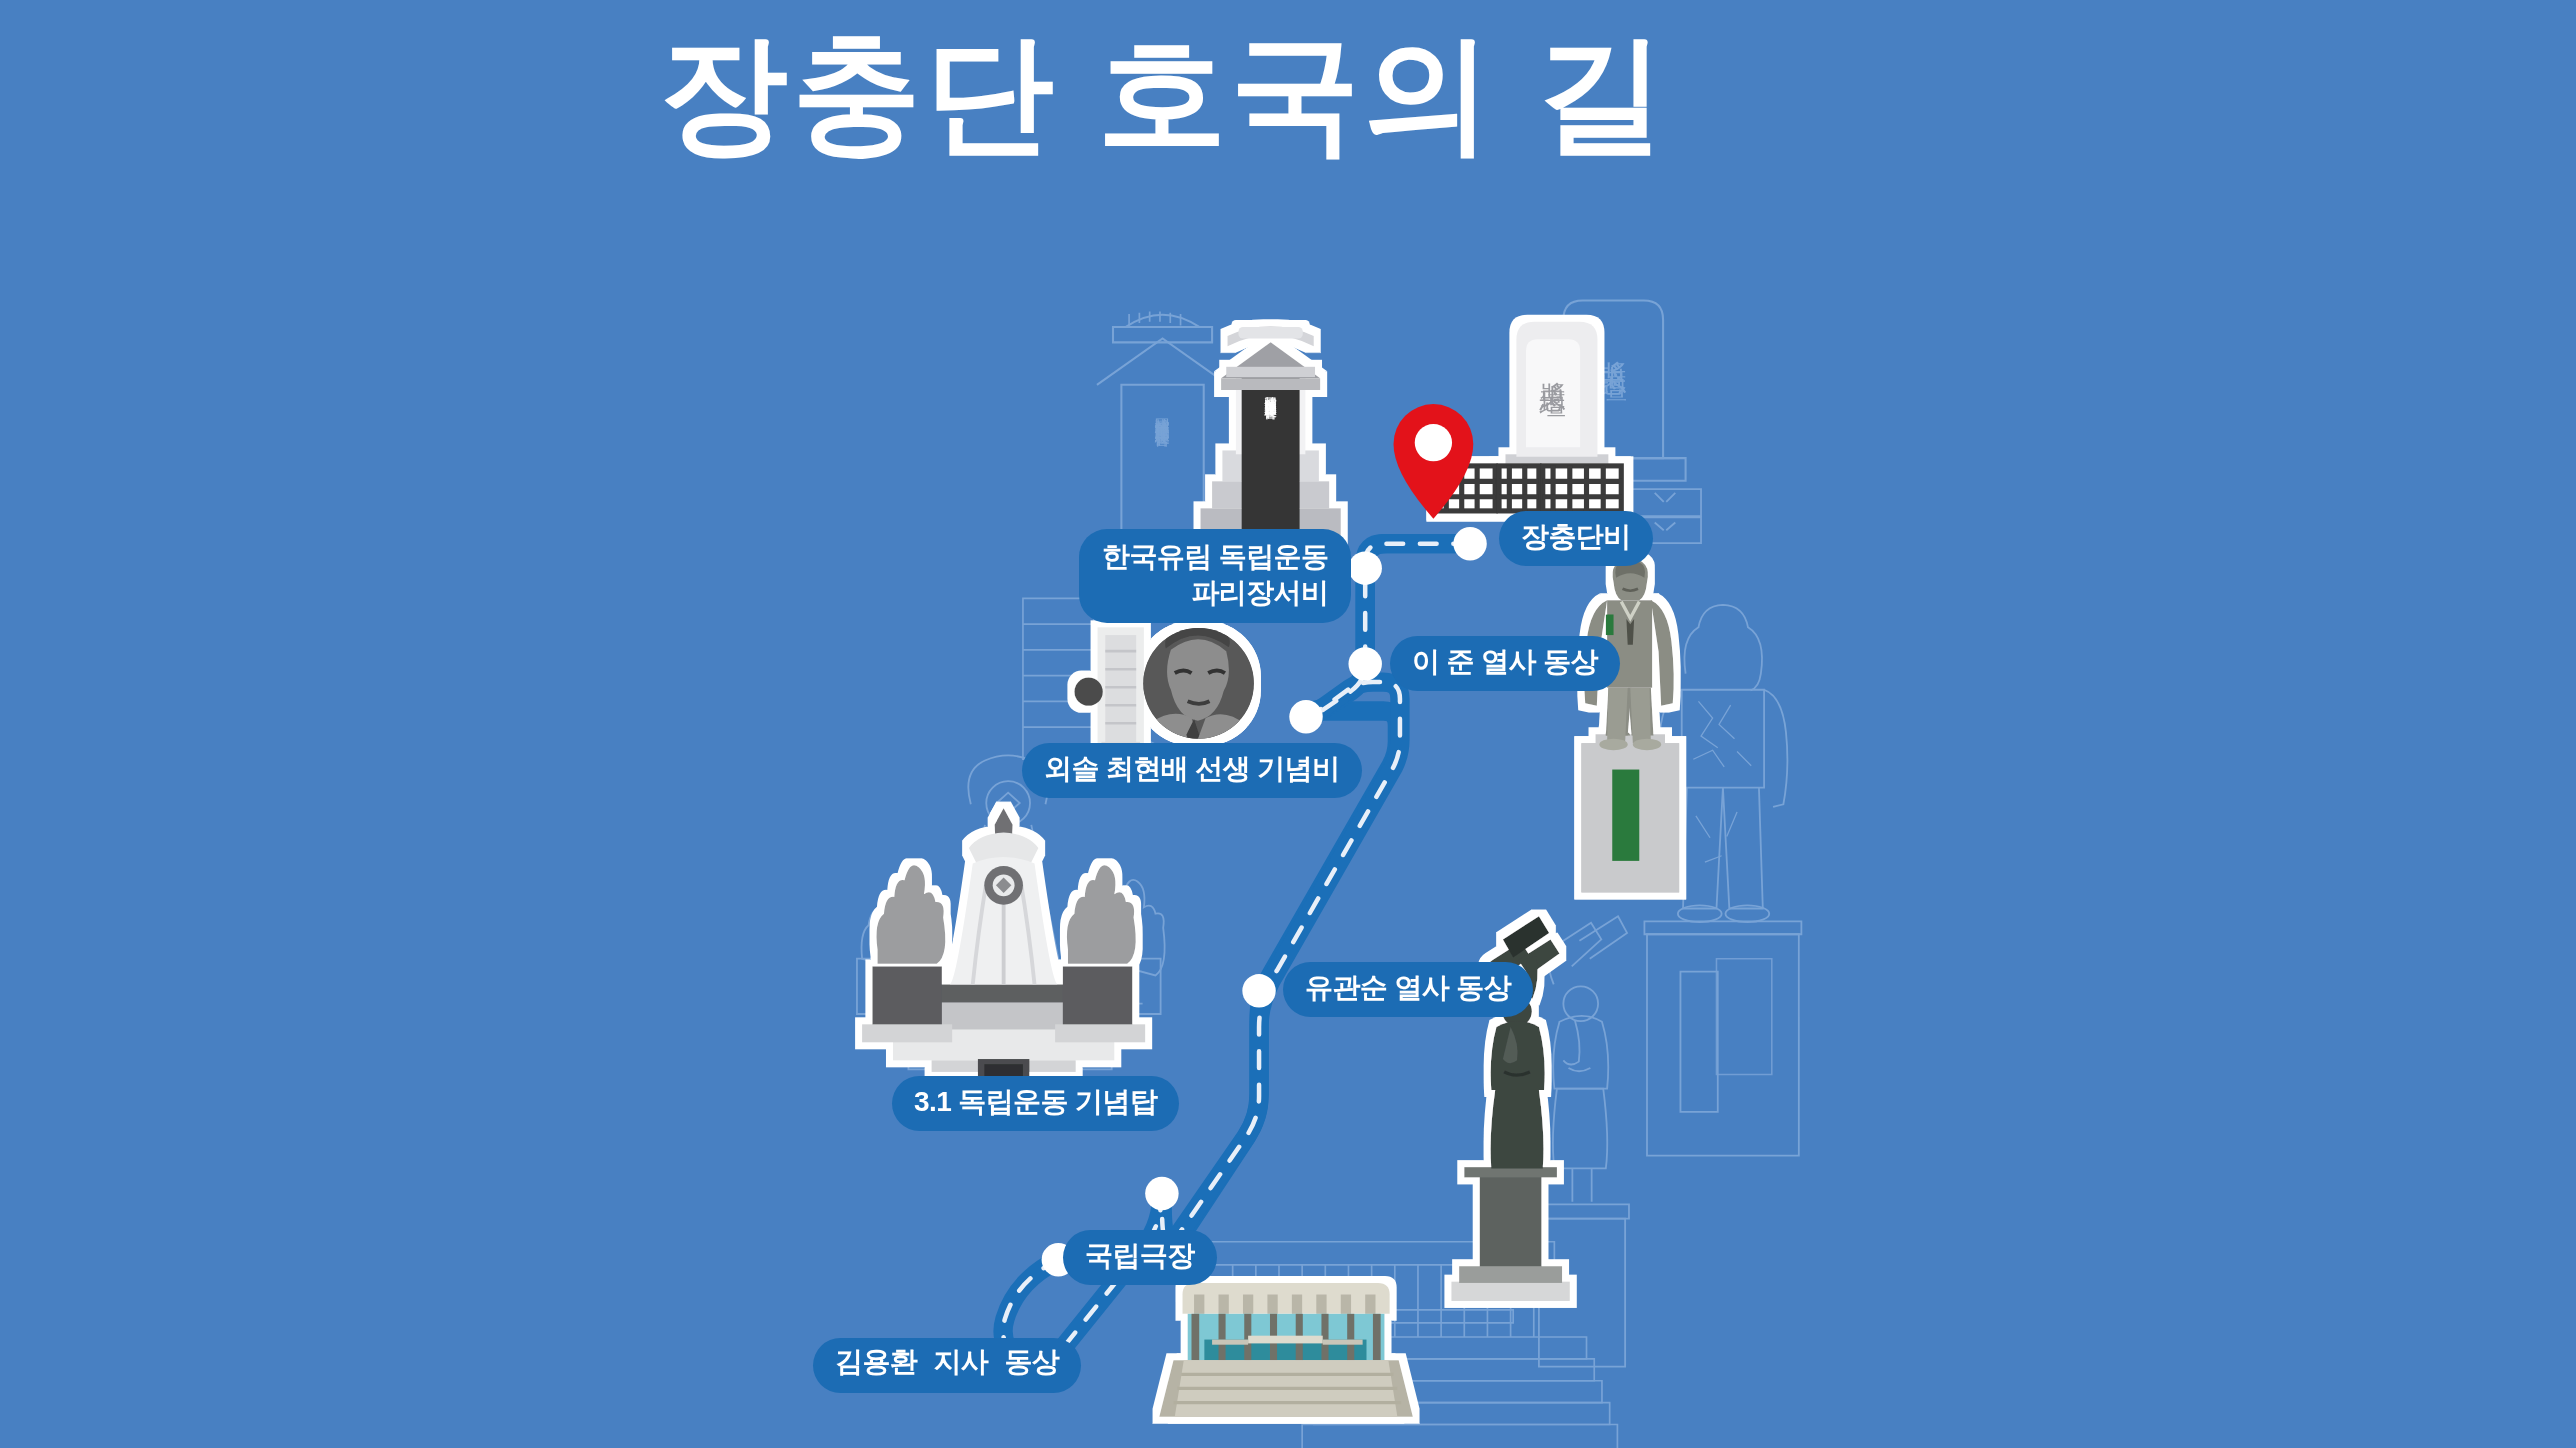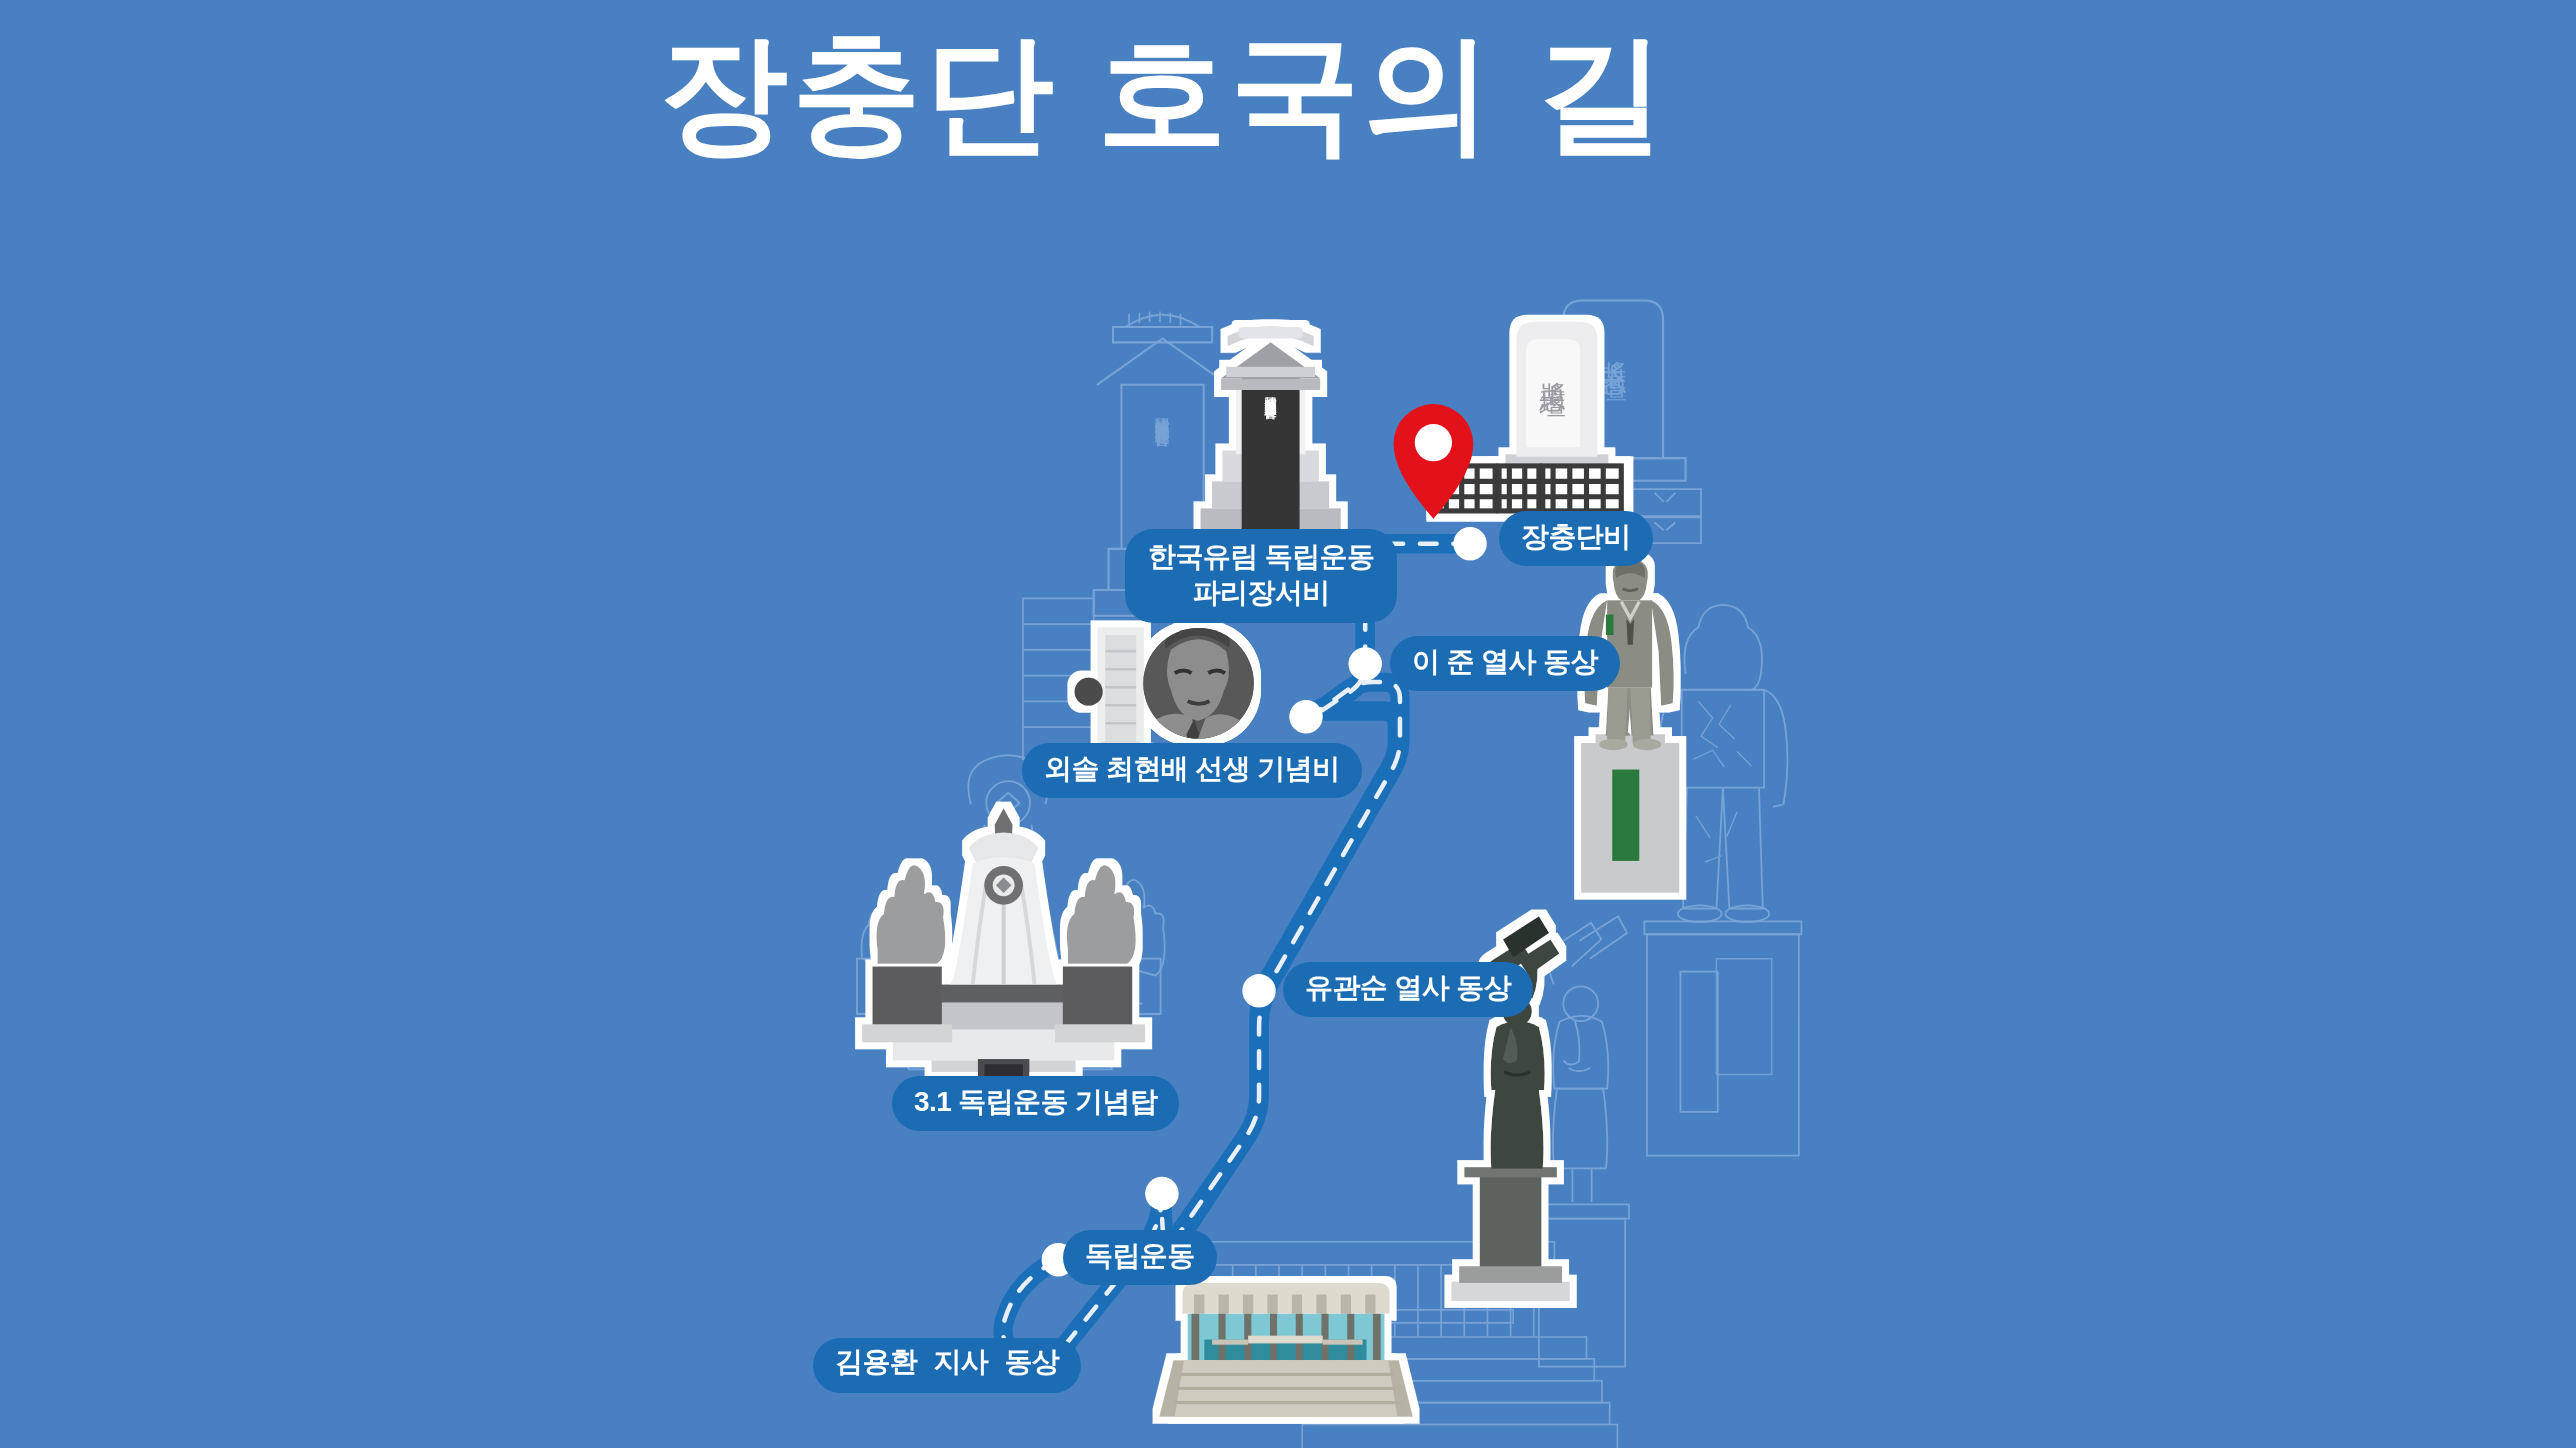--- a/index.html
+++ b/index.html
@@ -415,29 +415,29 @@
 
     <g>
       <path d="M2228 690 a62 62 0 1 1 0 1 z" fill="none"></path>
       <path d="M2228 628 a62 62 0 0 1 62 62 q0 46 -62 116 q-62 -70 -62 -116 a62 62 0 0 1 62 -62 z" fill="#e3121a"></path>
       <circle cx="2228" cy="688" r="29" fill="#ffffff"></circle>
     </g>
   </svg>
 
   <div class="pill" style="left:1499px;top:511px;">장충단비</div>
 
-  <div class="pill two-line" style="left:1125px;top:529px;text-align:center;">한국유림 독립운동
+  <div class="pill two-line" style="left:1079px;top:529px;text-align:right;">한국유림 독립운동
 파리장서비</div>
 
   <div class="pill" style="left:1390px;top:636px;">이 준 열사 동상</div>
 
   <div class="pill" style="left:1022px;top:743px;text-align:right;">외솔 최현배 선생 기념비</div>
 
   <div class="pill" style="left:1283px;top:962px;">유관순 열사 동상</div>
 
   <div class="pill" style="left:892px;top:1076px;">3.1 독립운동 기념탑</div>
 
-  <div class="pill" style="left:1063px;top:1230px;">독립운동</div>
+  <div class="pill" style="left:1063px;top:1230px;">국립극장</div>
 
   <div class="pill" style="left:813px;top:1338px;font-family:Liberation Mono, monospace;">김용환 지사 동상</div>
 
 </div>
 
 
 </body></html>

